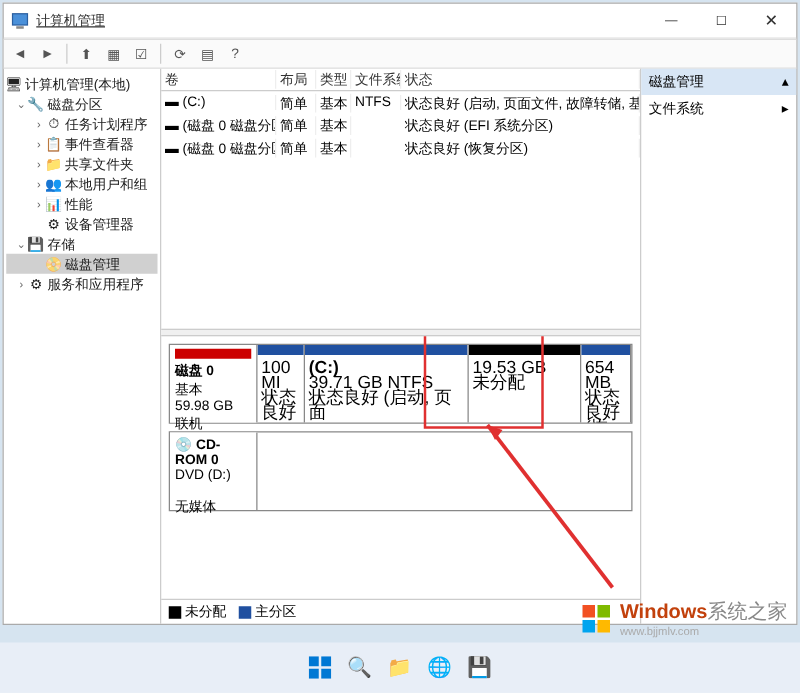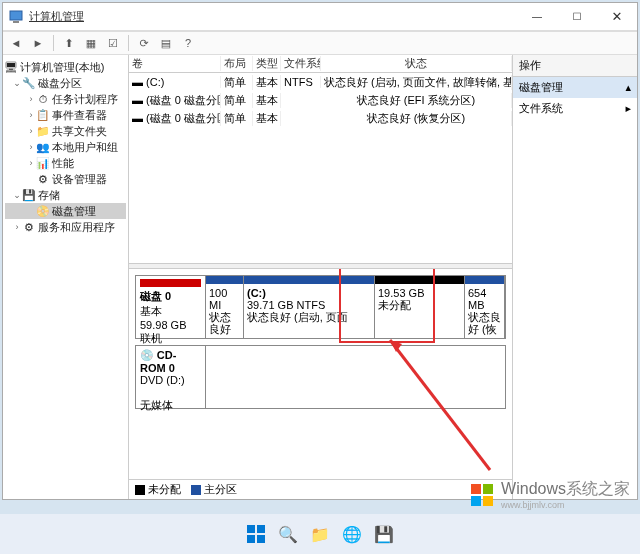--- a/index.html
+++ b/index.html
@@ -18,31 +18,31 @@
   .body { flex: 1; display: flex; min-height: 0; }
   .tree { width: 126px; border-right: 1px solid #ccc; padding: 4px 2px; font-size: 11px; color: #222; overflow: hidden; }
   .tree-row { display: flex; align-items: center; height: 16px; white-space: nowrap; }
   .tw { width: 12px; display:inline-flex; justify-content:center; color:#666; font-size:9px; }
   .ticon { width: 12px; height:12px; margin-right:3px; display:inline-flex; align-items:center; justify-content:center; }
   .tree-row.sel { background: #d0d0d0; }
   .center { flex: 1; display: flex; flex-direction: column; border-right: 1px solid #ccc; min-width: 0; }
   .vol-head, .vol-row { display: flex; height: 18px; font-size: 11px; align-items: center; white-space: nowrap; }
   .vol-head { border-bottom: 1px solid #ccc; color:#333; }
   .vol-head > div, .vol-row > div { border-right: 1px solid #eee; padding: 0 3px; overflow:hidden; }
-  .c-vol { width: 92px; } .c-lay { width: 32px; } .c-typ { width: 28px; } .c-fs { width: 40px; } .c-st { flex:1;text-align:center; }
+  .c-vol { width: 92px; } .c-lay { width: 32px; } .c-typ { width: 28px; } .c-fs { width: 40px; } .c-st { flex:1; }
   .vol-list { flex: 0 0 190px; overflow: hidden; }
   .split { height: 6px; border-top:1px solid #ccc; border-bottom:1px solid #ccc; background:#f0f0f0; }
   .disk-area { flex:1; padding: 6px; overflow:hidden; font-size:11px; position:relative; }
   .disk-row { display:flex; border:1px solid #888; margin-bottom:6px; height:64px; }
   .disk-label { width:70px; border-right:1px solid #888; padding:3px 4px; background:#fff; }
   .disk-label .bar { height:8px; background:#c00; margin-bottom:2px; }
   .parts { flex:1; display:flex; }
   .part { border-right:1px solid #888; padding:2px 3px; overflow:hidden; position:relative; }
   .part .pbar { position:absolute; left:0; right:0; top:0; height:8px; }
-  .part .ptxt { margin-top:9px; line-height:12px; font-size:11px; }
+  .part .ptxt { margin-top:9px; line-height:12px; font-size:14px; }
   .p-primary .pbar { background:#2050a0; }
   .p-unalloc .pbar { background:#000; }
   .highlight-box { position:absolute; border:2px solid #e03030; pointer-events:none; }
   .legend { height:20px; border-top:1px solid #ccc; display:flex; align-items:center; gap:10px; padding:0 6px; font-size:11px; }
   .legend .sw { width:10px; height:10px; display:inline-block; margin-right:3px; vertical-align:middle; }
   .actions { width:124px; font-size:11px; }
   .actions-h { background:#f5f5f5; padding:3px 6px; border-bottom:1px solid #ccc; }
   .actions-item { padding:3px 6px; display:flex; justify-content:space-between; align-items:center; }
   .actions-item.hd { background:#d8e6f5; }
   .taskbar { position:absolute; left:0; right:0; bottom:0; height:40px; background:#e8eef7; display:flex; align-items:center; padding:0 8px; gap:6px; }
@@ -207,21 +207,20 @@
         </div>
         <div class="highlight-box" style="left:210px; top:-4px; width:96px; height:78px;"></div>
       </div>
       <div class="legend">
         <span><span class="sw" style="background:#000"></span><span>未分配</span></span>
         <span><span class="sw" style="background:#2050a0"></span><span>主分区</span></span>
       </div>
     </div>
 
     <div class="actions">
-      <div class="actions-h">操作</div>
       <div class="actions-item hd">
           <span>磁盘管理</span>
           <span>▴</span>
         </div>
       <div class="actions-item">
           <span>文件系统</span>
           <span>▸</span>
         </div>
     </div>
   </div>
@@ -233,21 +232,21 @@
 </svg>
 
 <div class="watermark">
   <svg width="26" height="26">
     <rect x="2" y="2" width="10" height="10" fill="#f25022"></rect>
       <rect x="14" y="2" width="10" height="10" fill="#7fba00"></rect>
     <rect x="2" y="14" width="10" height="10" fill="#00a4ef"></rect>
       <rect x="14" y="14" width="10" height="10" fill="#ffb900"></rect>
   </svg>
   <div>
-    <span style="color:#737373;font-weight:normal">Windows</span><span style="color:#888">系统之家</span>
+    <span style="color:#c2410c;font-weight:bold">Windows</span><span style="color:#888">系统之家</span>
     <div style="font-size:9px;color:#aaa">www.bjjmlv.com</div>
   </div>
 </div>
 
 <div class="taskbar">
   <div style="flex:1"></div>
   <div class="tb-icon">
     <svg width="18" height="18">
         <rect x="0" y="0" width="8" height="8" fill="#0078d4"></rect>
         <rect x="10" y="0" width="8" height="8" fill="#0078d4"></rect>

